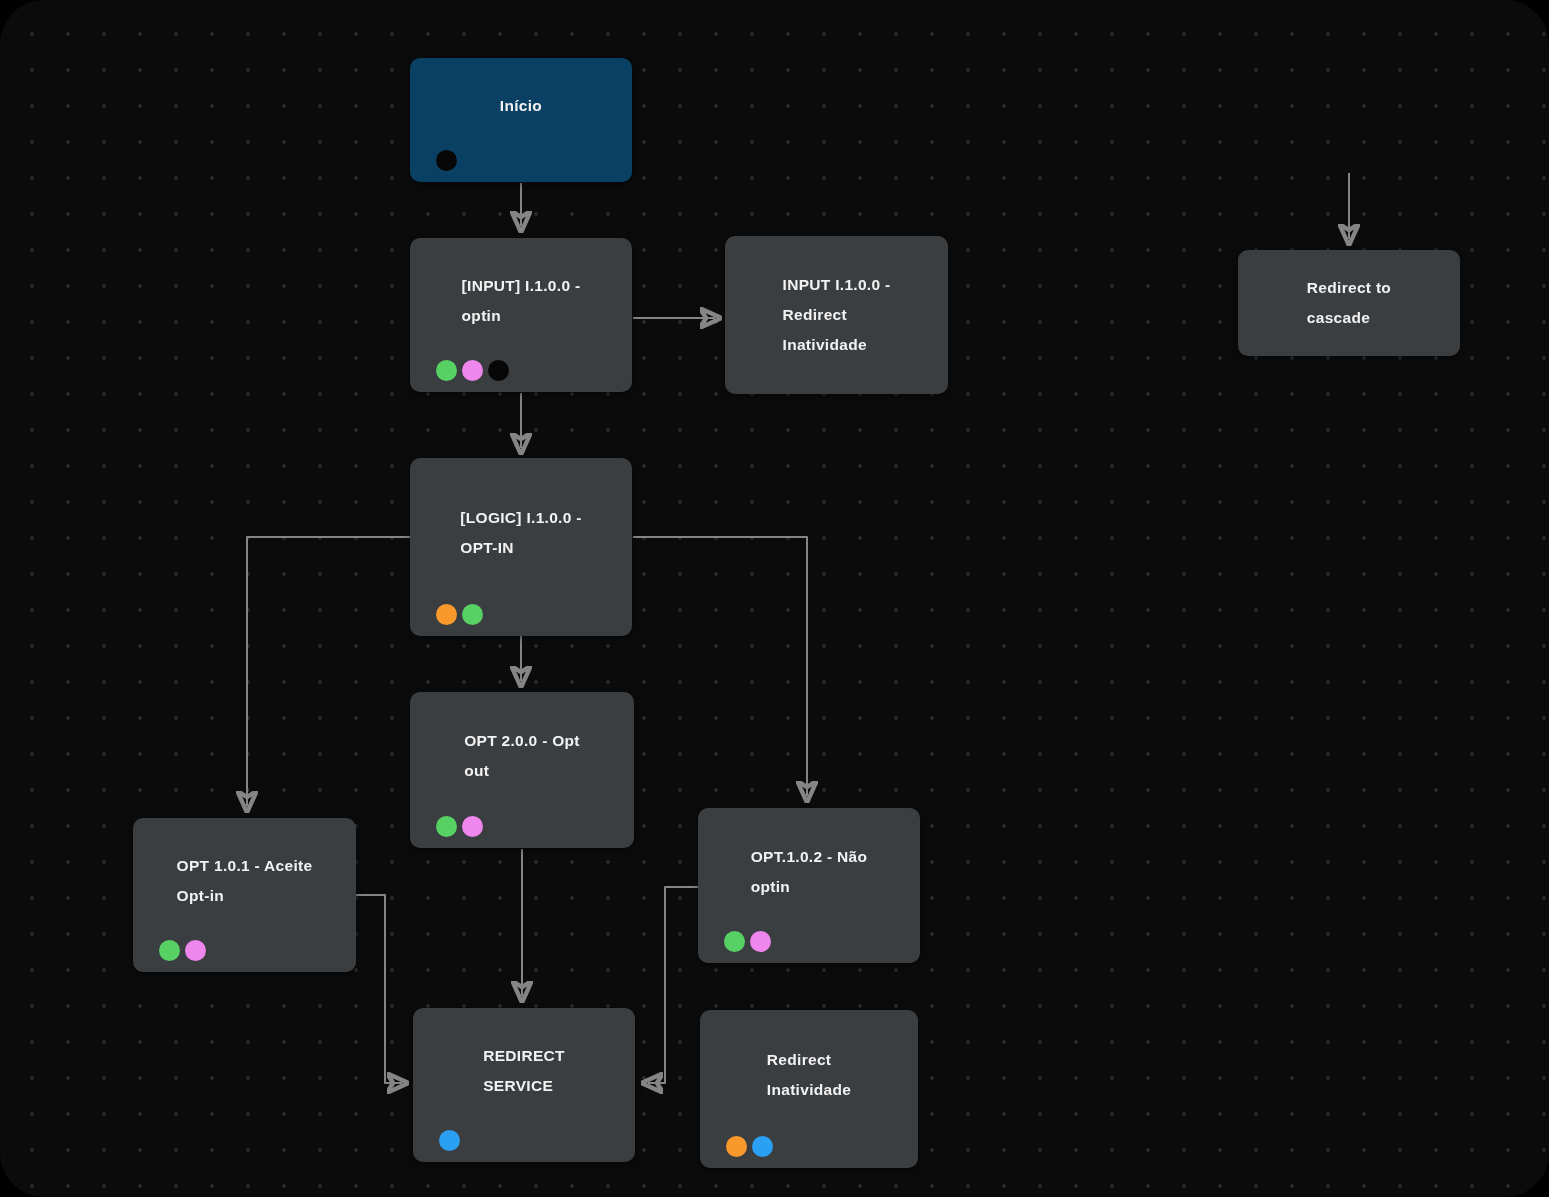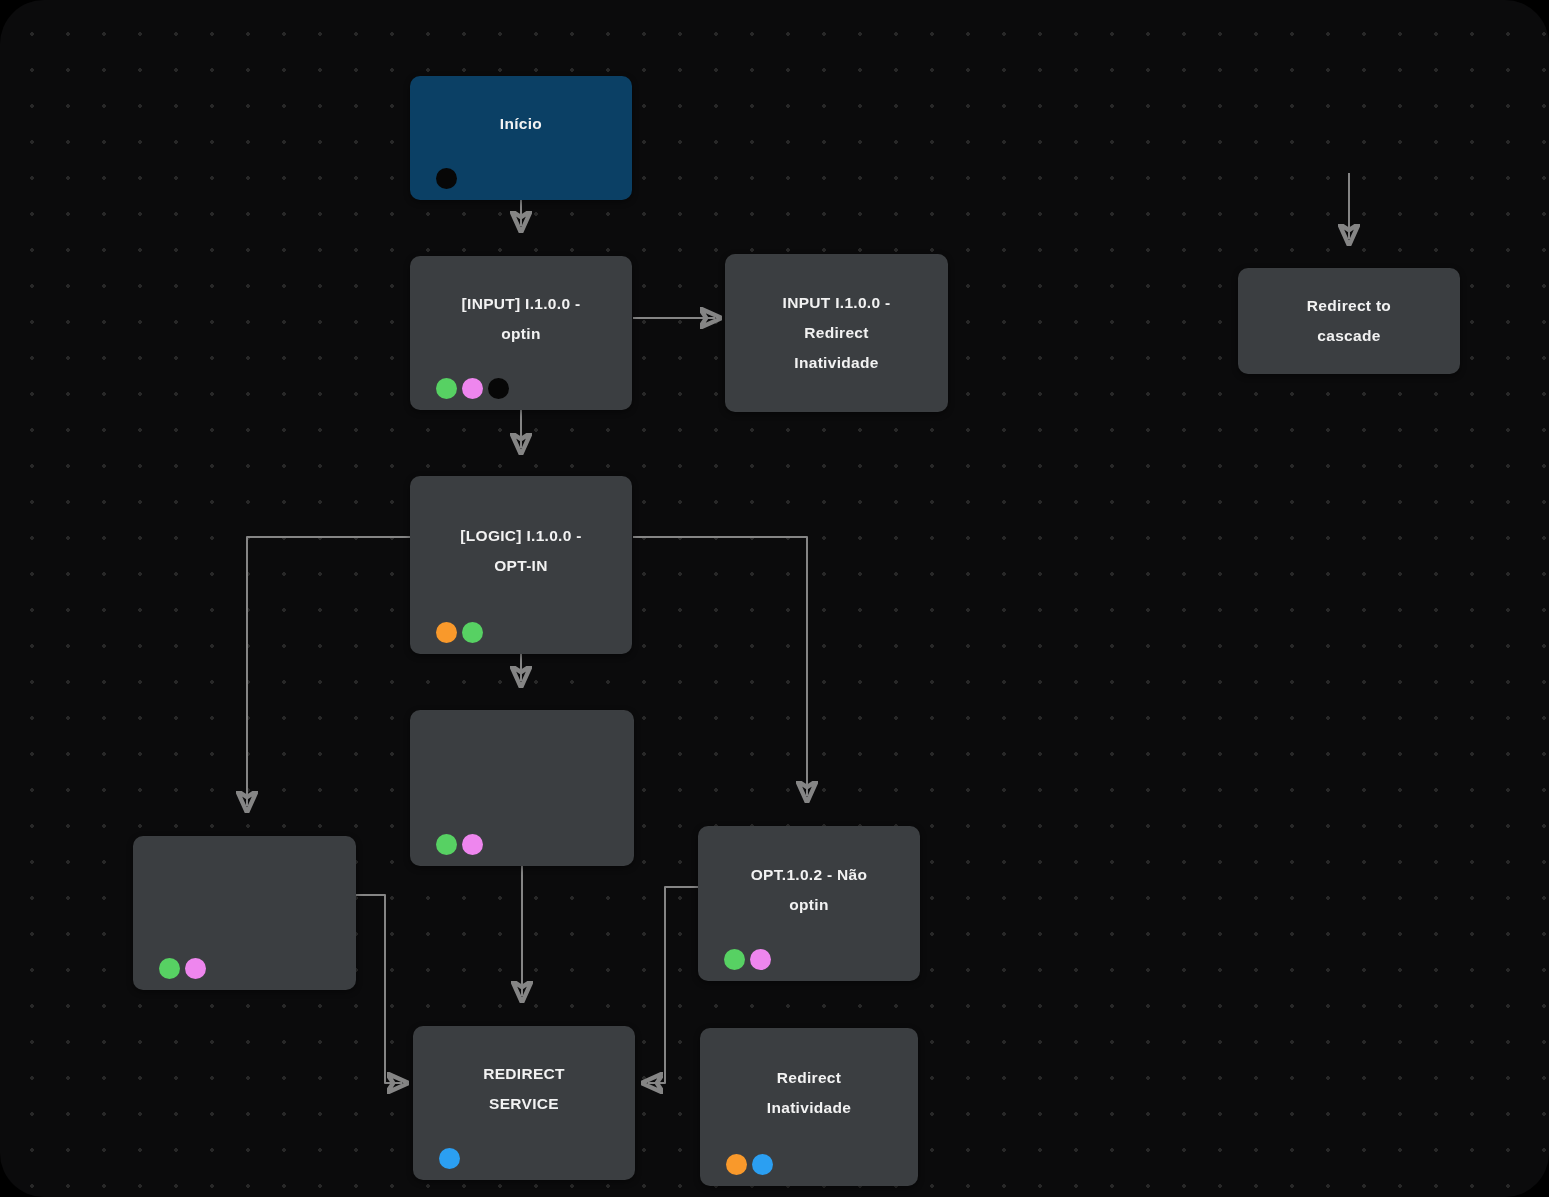--- a/index.html
+++ b/index.html
@@ -35,23 +35,22 @@
     position: absolute;
     border-radius: 10px;
     color: #f2f2f2;
     font-weight: 700;
     font-size: 15.5px;
     line-height: 30px;
     letter-spacing: 0.3px;
     display: flex;
     align-items: center;
     justify-content: center;
-    text-align: center;
+    text-align: left;
     box-shadow: 0 2px 6px rgba(0,0,0,0.45);
-    margin-top: 18px;
   }
   .node--step  { background: #3b3e41; }
   .node--start { background: #0b4065; }
   .node .label { padding: 0 16px; white-space: pre-line; }
   .node--has-ports .label { margin-bottom: 28px; }
   .ports {
     position: absolute;
     left: 26px;
     bottom: 11px;
     display: flex;
@@ -118,27 +117,31 @@
   <div class="node node--step node--has-ports" style="left:410px;top:458px;width:222px;height:178px">
     <div class="label">[LOGIC] I.1.0.0 -
 OPT-IN</div>
     <div class="ports">
         <span class="dot dot-orange"></span>
         <span class="dot dot-green"></span>
       </div>
   </div>
 
   <div class="node node--step node--has-ports" style="left:410px;top:692px;width:224px;height:156px">
+    <div class="label">OPT 2.0.0 - Opt
+out</div>
     <div class="ports">
         <span class="dot dot-green"></span>
         <span class="dot dot-pink"></span>
       </div>
   </div>
 
   <div class="node node--step node--has-ports" style="left:133px;top:818px;width:223px;height:154px">
+    <div class="label">OPT 1.0.1 - Aceite
+Opt-in</div>
     <div class="ports">
         <span class="dot dot-green"></span>
         <span class="dot dot-pink"></span>
       </div>
   </div>
 
   <div class="node node--step node--has-ports" style="left:698px;top:808px;width:222px;height:155px">
     <div class="label">OPT.1.0.2 - Não
 optin</div>
     <div class="ports">

